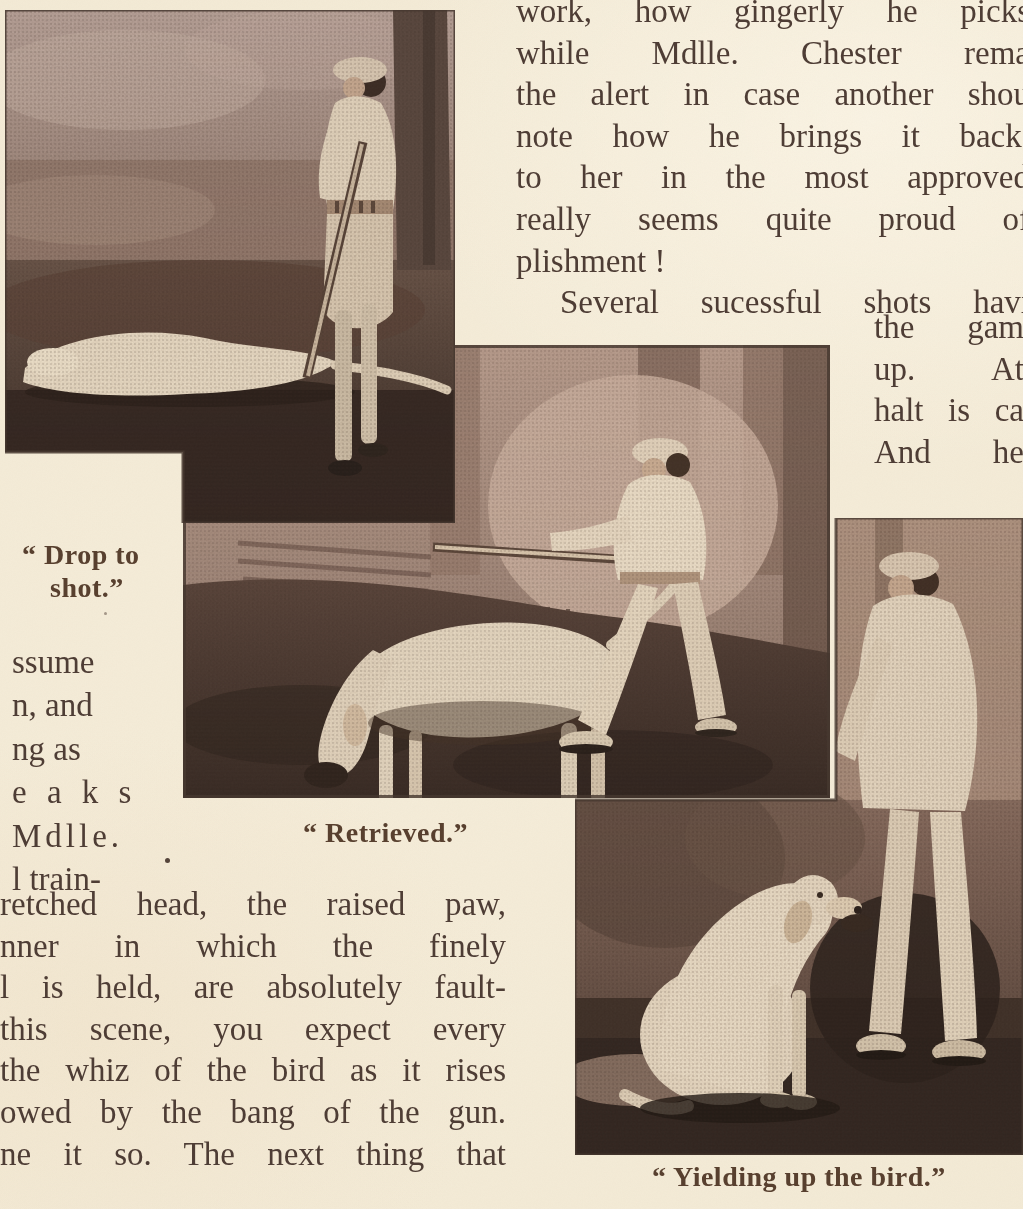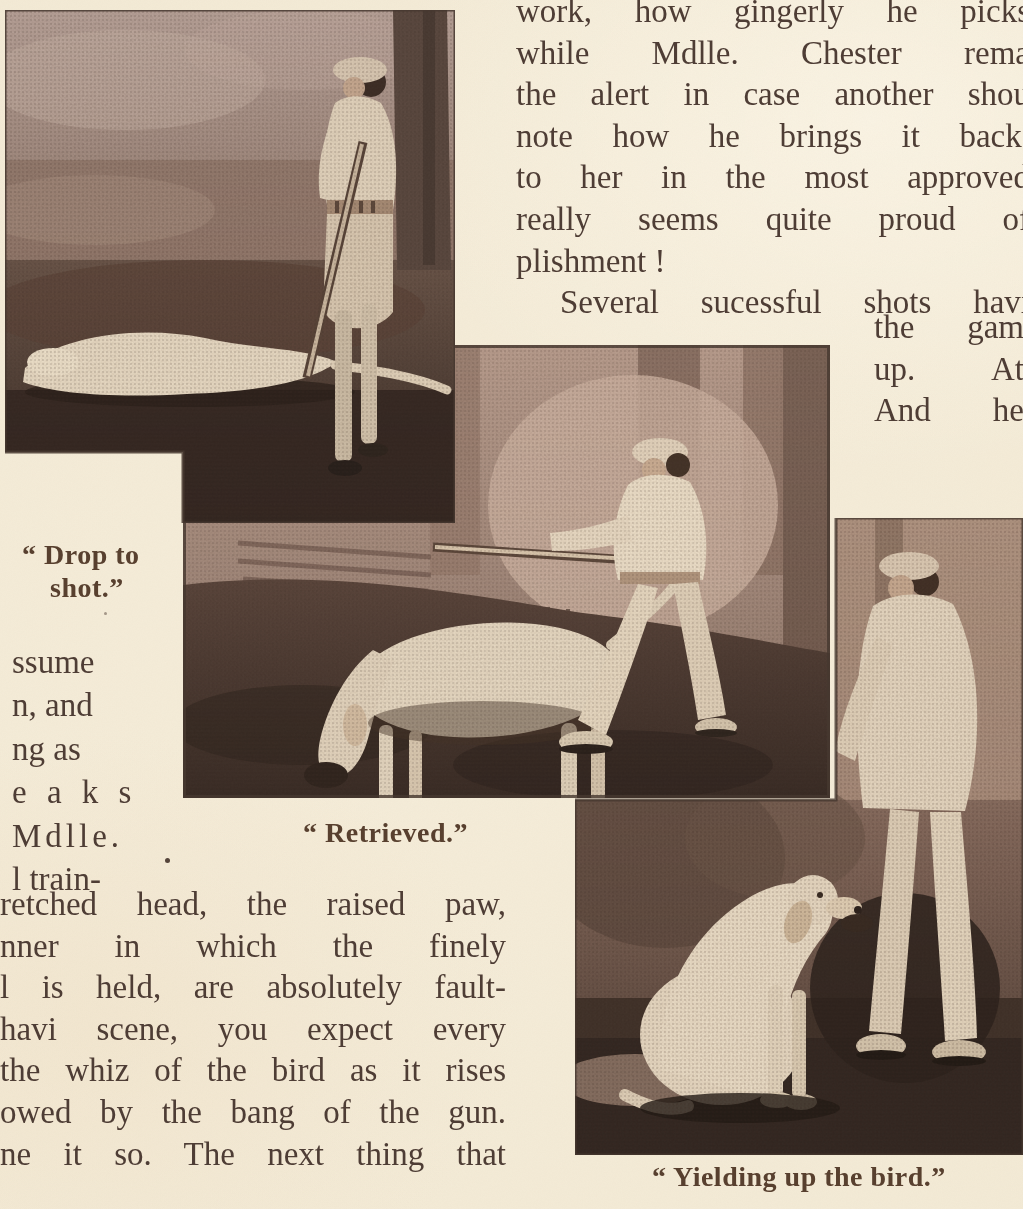--- a/index.html
+++ b/index.html
@@ -262,37 +262,38 @@
     <div class="ln j">note how he brings it back,</div>
     <div class="ln j">to her in the most approved</div>
     <div class="ln j">really seems quite proud of</div>
     <div class="ln">plishment !</div>
     <div class="ln j indent">Several sucessful shots havi</div>
   </div>
 
   <div class="col" style="left:874px; top:307px; width:150px; z-index:5;">
     <div class="ln j">the gam</div>
     <div class="ln j">up. At</div>
+    <div class="ln j">halt is ca</div>
     <div class="ln j">And he</div>
   </div>
 
   <div class="col" style="left:0px; top:641px; width:180px; z-index:5;">
     <div class="frag">ssume</div>
     <div class="frag">n, and</div>
     <div class="frag">ng as</div>
     <div class="frag sp1">e a k s</div>
     <div class="frag sp2">Mdlle.</div>
     <div class="frag">l train-</div>
   </div>
 
   <div class="col" style="left:0px; top:884px; width:506px; z-index:5;">
     <div class="ln j">retched head, the raised paw,</div>
     <div class="ln j">nner in which the finely</div>
     <div class="ln j">l is held, are absolutely fault-</div>
-    <div class="ln j">havi scene, you expect every</div>
+    <div class="ln j">this scene, you expect every</div>
     <div class="ln j">the whiz of the bird as it rises</div>
     <div class="ln j">owed by the bang of the gun.</div>
     <div class="ln j">ne it so.   The next thing that</div>
   </div>
 
   <div class="speck" style="left:165px; top:858px; width:5px; height:5px; z-index:5;"></div>
   <div class="speck" style="left:104px; top:612px; width:3px; height:3px; opacity:.5; z-index:5;"></div>
 
   <svg id="grain-overlay">
     <filter id="pgn">

